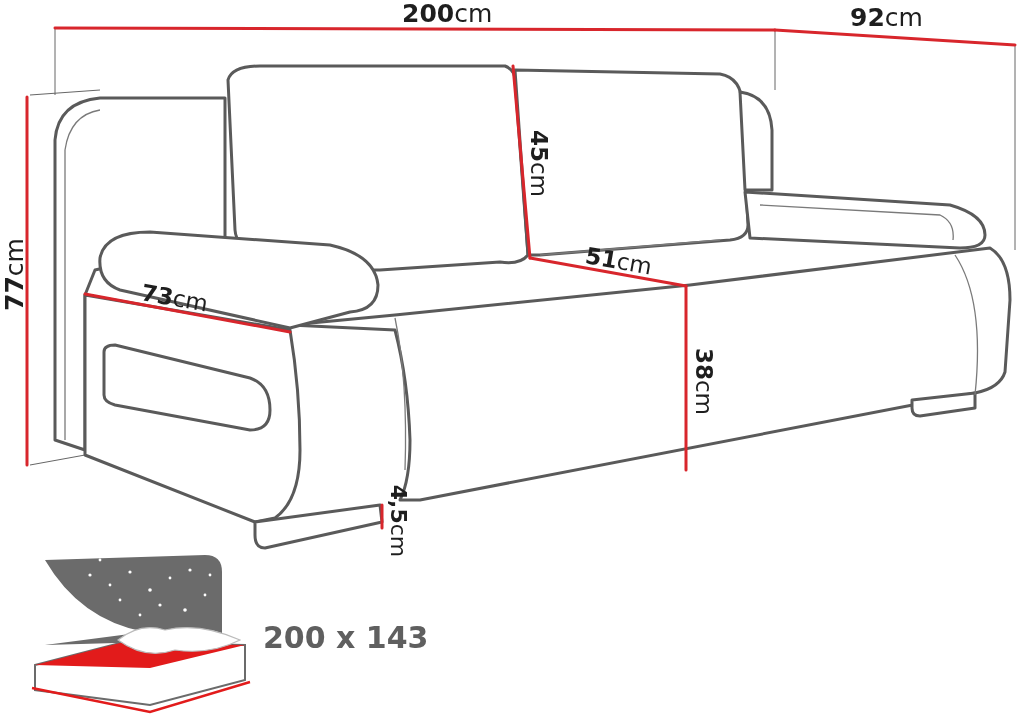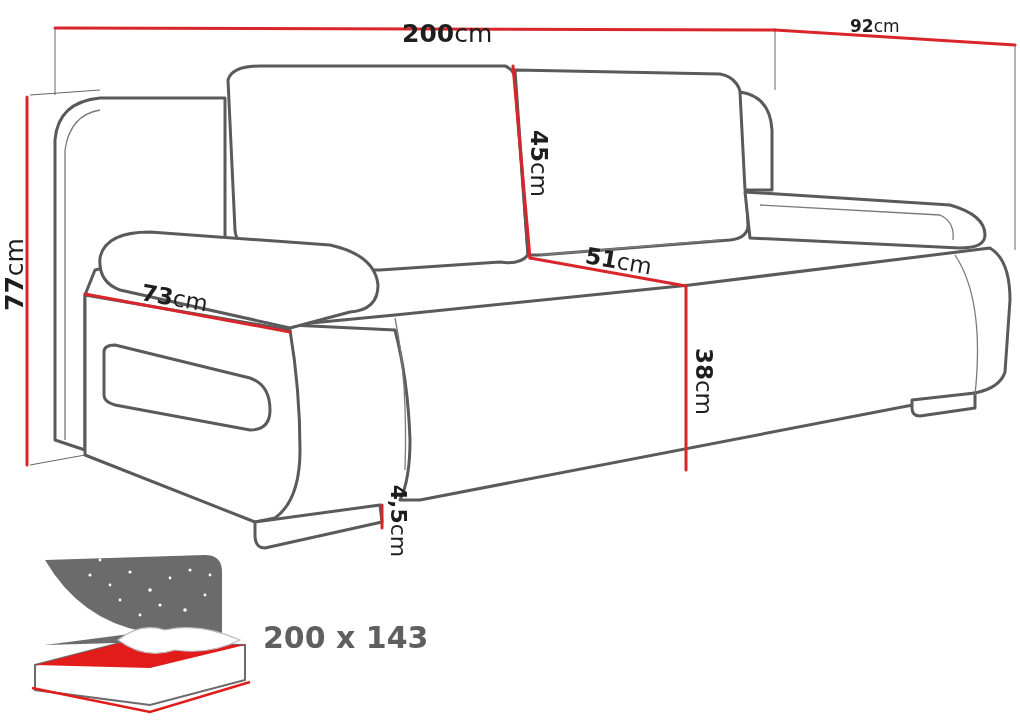--- a/index.html
+++ b/index.html
@@ -91,22 +91,22 @@
           <circle cx="75" cy="630" r="1.4"></circle>
           <circle cx="210" cy="575" r="1.4"></circle>
       </g>
       <path d="M35 665 L120 643 L245 645 L245 680 L150 705 L35 690 Z" fill="#fff" stroke="#6b6b6b" stroke-width="2"></path>
       <path d="M35 665 L120 643 L245 645 L150 668 Z" fill="#e21b1b"></path>
       <path d="M118 640 Q140 622 165 630 Q200 622 240 640 Q210 655 175 650 Q145 660 118 640 Z" fill="#fff" stroke="#bbb" stroke-width="1.2"></path>
       <path d="M32 688 L150 712 L250 682" fill="none" stroke="#e21b1b" stroke-width="2.5"></path>
     </g>
   </svg>
 
-  <div class="lbl" style="left:402px;top:21px;font-size:25px;"><b>200</b><span class="u">cm</span></div>
-  <div class="lbl" style="left:850px;top:18px;font-size:17px;"><b>92</b><span class="u">cm</span></div>
+  <div class="lbl" style="left:402px;top:1px;font-size:25px;"><b>200</b><span class="u">cm</span></div>
+  <div class="lbl" style="left:850px;top:5px;font-size:25px;"><b>92</b><span class="u">cm</span></div>
   <div class="lbl" style="left:-22px;top:262px;font-size:25px;transform:rotate(-90deg);"><b>77</b><span class="u">cm</span></div>
   <div class="lbl" style="left:505px;top:152px;font-size:23px;transform:rotate(90deg);"><b>45</b><span class="u">cm</span></div>
   <div class="lbl" style="left:585px;top:250px;font-size:23px;transform:rotate(10deg);"><b>51</b><span class="u">cm</span></div>
   <div class="lbl" style="left:141px;top:287px;font-size:23px;transform:rotate(10deg);"><b>73</b><span class="u">cm</span></div>
   <div class="lbl" style="left:670px;top:370px;font-size:23px;transform:rotate(90deg);"><b>38</b><span class="u">cm</span></div>
   <div class="lbl" style="left:362px;top:510px;font-size:22px;transform:rotate(90deg);"><b>4,5</b><span class="u">cm</span></div>
 
   <div class="bed-label">200 x 143</div>
 </div>
 

